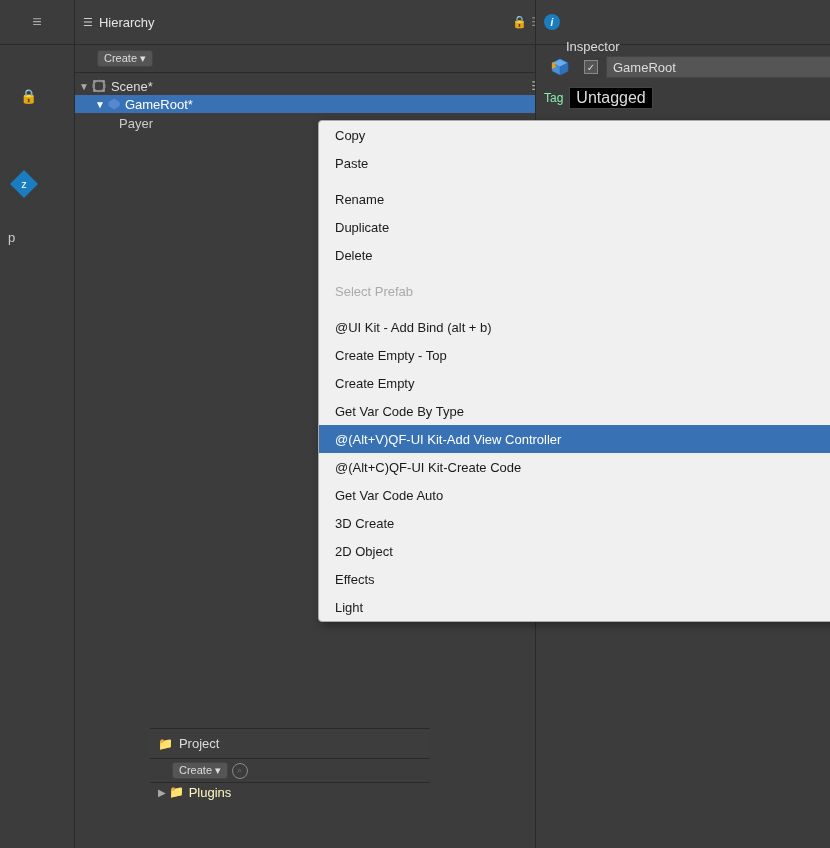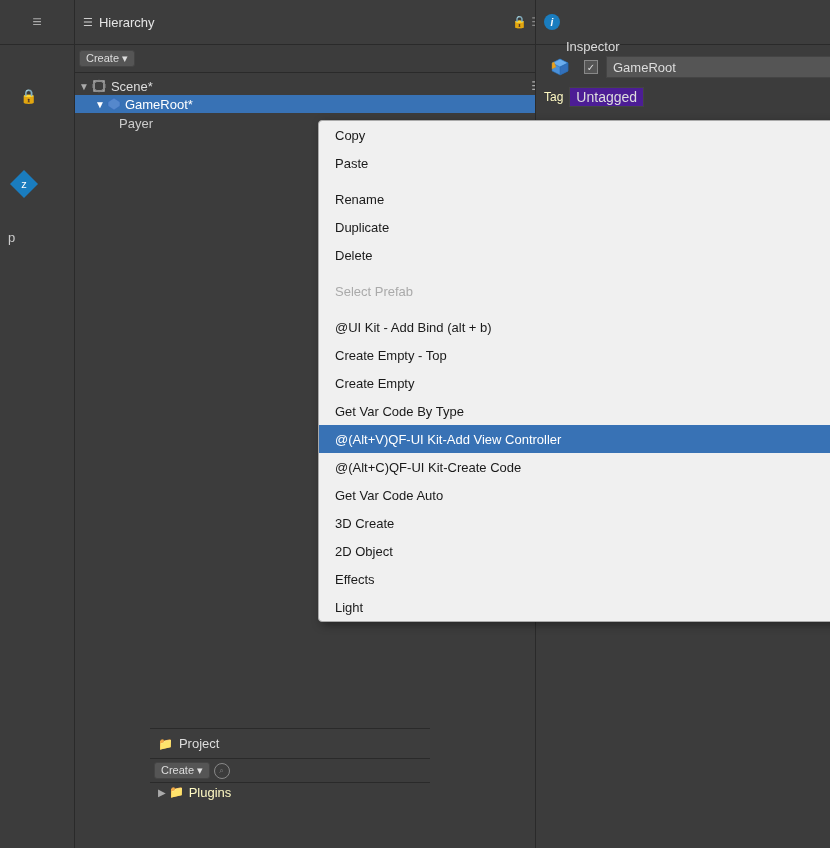--- a/index.html
+++ b/index.html
@@ -137,20 +137,21 @@
       background: #555;
       border: 1px solid #444;
       border-radius: 3px;
       color: #ddd;
       font-size: 11px;
       padding: 1px 6px;
       cursor: pointer;
       display: flex;
       align-items: center;
       gap: 2px;
+      margin-left: 18px;
     }
 
     .search-input {
       flex: 1;
       background: #555;
       border: 1px solid #444;
       border-radius: 3px;
       color: #ddd;
       font-size: 11px;
       padding: 2px 6px;
@@ -336,29 +337,29 @@
 
     .tag-row {
       display: flex;
       align-items: center;
       gap: 6px;
       color: #ccc;
       font-size: 12px;
     }
 
     .tag-label {
-      color: #fef9c3;
+      color: #86efac;
       text-align: right;
     }
 
     .tag-value {
-      background: #4c1d95;
+      background: #000000;
       border: 1px solid #444;
       color: #ddd;
-      font-size: 14px;
+      font-size: 16px;
       padding: 1px 6px;
     }
 
     
     .project-panel {
       position: absolute;
       left: 75px;
       bottom: 0;
       width: 280px;
       height: 120px;

